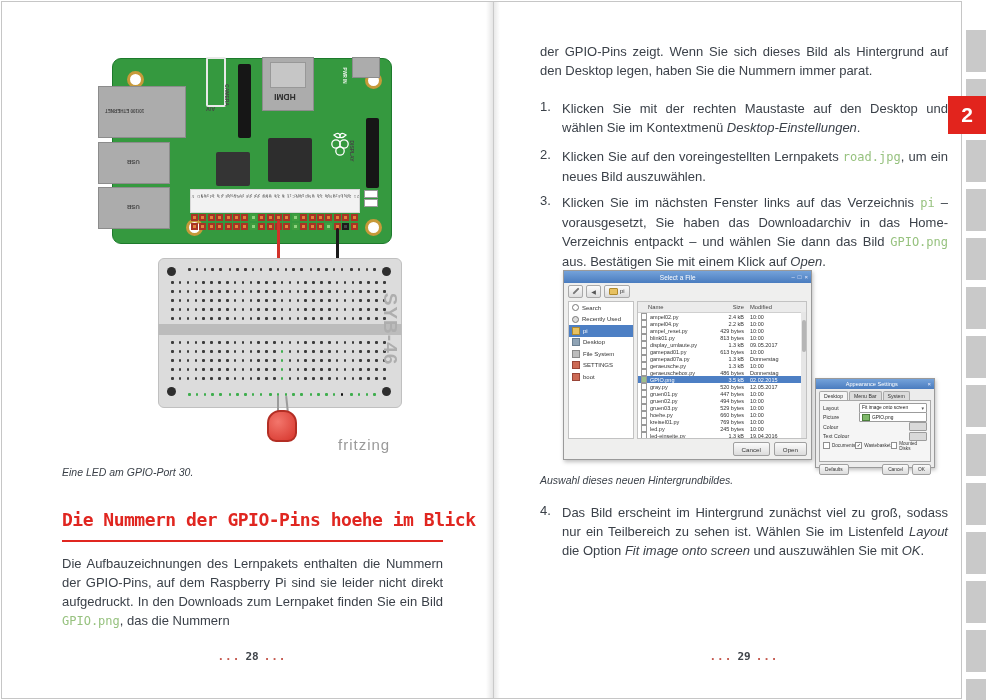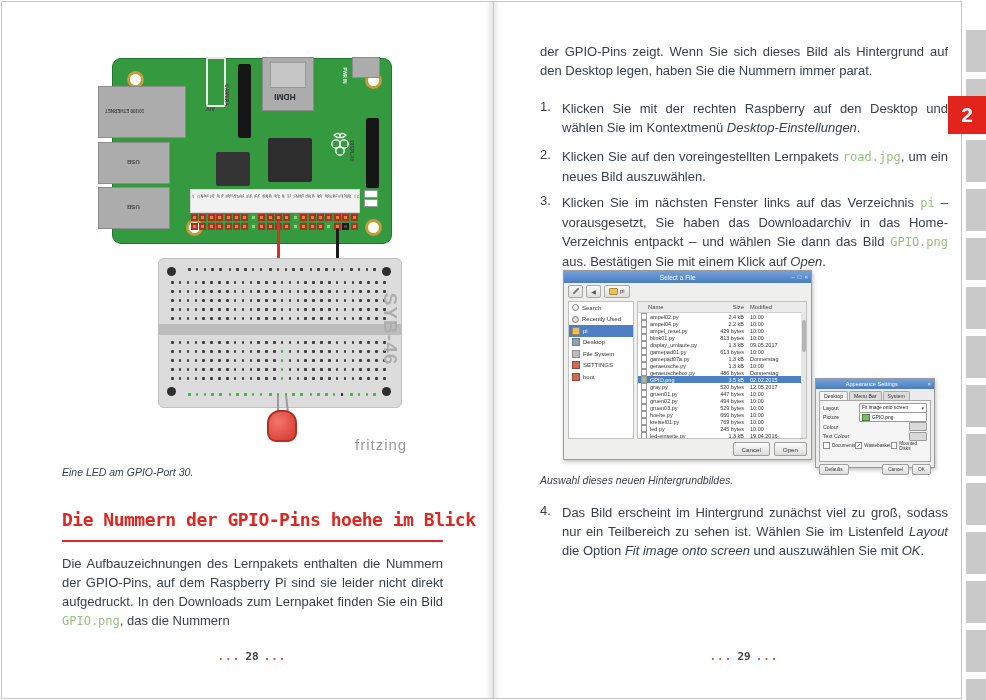--- a/index.html
+++ b/index.html
@@ -55,21 +55,21 @@
   .bhole{position:absolute;width:9px;height:9px;border-radius:50%;background:#2e2e2e;}
   .bstrip{position:absolute;left:158px;top:324px;width:244px;height:11px;background:#bcbcbc;}
   .dot{position:absolute;width:2.6px;height:2.6px;background:#3c3c3c;border-radius:1px;}
   .dot.grnd{background:#3fae4e;}
   .dot.blkd{background:#101010;}
   .wire{position:absolute;border-radius:2px;}
   .syb{position:absolute;left:352px;top:318px;width:76px;transform:rotate(90deg);font-size:19px;font-weight:bold;color:#aeaeae;text-align:center;letter-spacing:1px;}
   .leg{position:absolute;width:2px;background:#9b9b9b;}
   .led{position:absolute;left:267px;top:410px;width:26px;height:28px;border-radius:13px 13px 9px 9px;
        background:radial-gradient(circle at 35% 35%,#f3766c,#d6352c);border:2px solid #b32e24;}
-  .fritz{position:absolute;left:355px;top:436px;font-size:15px;color:#9a9a9a;letter-spacing:1px;}
+  .fritz{position:absolute;left:338px;top:436px;font-size:15px;color:#9a9a9a;letter-spacing:1px;}
 
   
   .fdlg{position:absolute;left:563px;top:270px;width:247px;height:188px;background:#efefee;border:1px solid #9a9a9a;box-shadow:1px 2px 4px rgba(0,0,0,0.25);}
   .tbar{height:12px;background:linear-gradient(#74a2da,#4a7cbf);display:flex;align-items:center;color:#fff;}
   .tbar .tt{flex:1;text-align:center;font-size:6.5px;}
   .wbtn{font-size:6px;margin-right:3px;line-height:6px;color:#eef;}
   .tools{height:16px;display:flex;align-items:center;gap:3px;padding-left:4px;}
   .tbtn{width:13px;height:11px;background:linear-gradient(#fbfbfb,#dedede);border:1px solid #a9a9a9;border-radius:2px;
         display:flex;align-items:center;justify-content:center;font-size:6px;color:#555;}
   .pencil{width:2px;height:8px;background:#777;transform:rotate(45deg);border-radius:1px;}
@@ -664,21 +664,21 @@
 <div class="rule"></div>
 <div class="para" style="left:62px;top:554px;width:381px;"><span>Die Aufbauzeichnungen des Lernpakets enthalten die Nummern der GPIO-Pins, auf dem Raspberry Pi sind sie leider nicht direkt aufgedruckt. In den Downloads zum Lernpaket finden Sie ein Bild </span><span class="code">GPIO.png</span><span>, das die Nummern</span></div>
 <div class="footer" style="left:212px;top:650px;">
   <span class="d">...</span><span class="n">28</span><span class="d">...</span>
 </div>
 
 <div class="para" style="left:540px;top:42px;width:408px;"><span>der GPIO-Pins zeigt. Wenn Sie sich dieses Bild als Hintergrund auf den Desktop legen, haben Sie die Nummern immer parat.</span></div>
 
 <div class="li" style="left:540px;top:99px;width:408px;">
   <span class="num">1.</span>
-  <span class="lit"><span>Klicken Sie mit der rechten Raspberry auf den Desktop und wählen Sie im Kontextmenü </span><span class="it">Desktop-Einstellungen</span><span>.</span></span>
+  <span class="lit"><span>Klicken Sie mit der rechten Maustaste auf den Desktop und wählen Sie im Kontextmenü </span><span class="it">Desktop-Einstellungen</span><span>.</span></span>
 </div>
 <div class="li" style="left:540px;top:147px;width:408px;">
   <span class="num">2.</span>
   <span class="lit"><span>Klicken Sie auf den voreingestellten Lernpakets </span><span class="code">road.jpg</span><span>, um ein neues Bild auszuwählen.</span></span>
 </div>
 <div class="li" style="left:540px;top:193px;width:408px;">
   <span class="num">3.</span>
   <span class="lit"><span>Klicken Sie im nächsten Fenster links auf das Verzeichnis </span><span class="code">pi</span><span> – vorausgesetzt, Sie haben das Downloadarchiv in das Home-Verzeichnis entpackt – und wählen Sie dann das Bild </span><span class="code">GPIO.png</span><span> aus. Bestätigen Sie mit einem Klick auf </span><span class="it">Open</span><span>.</span></span>
 </div>
 

